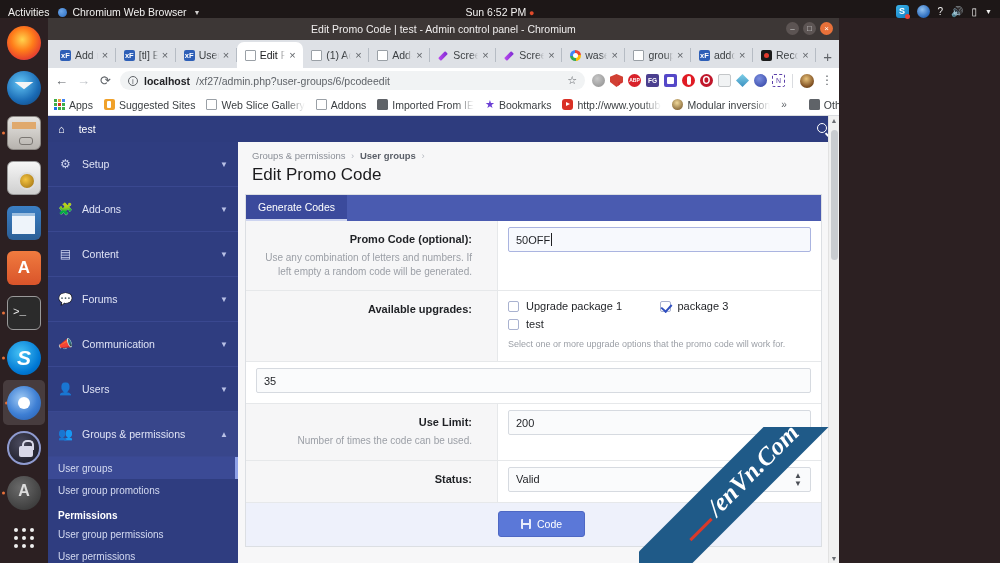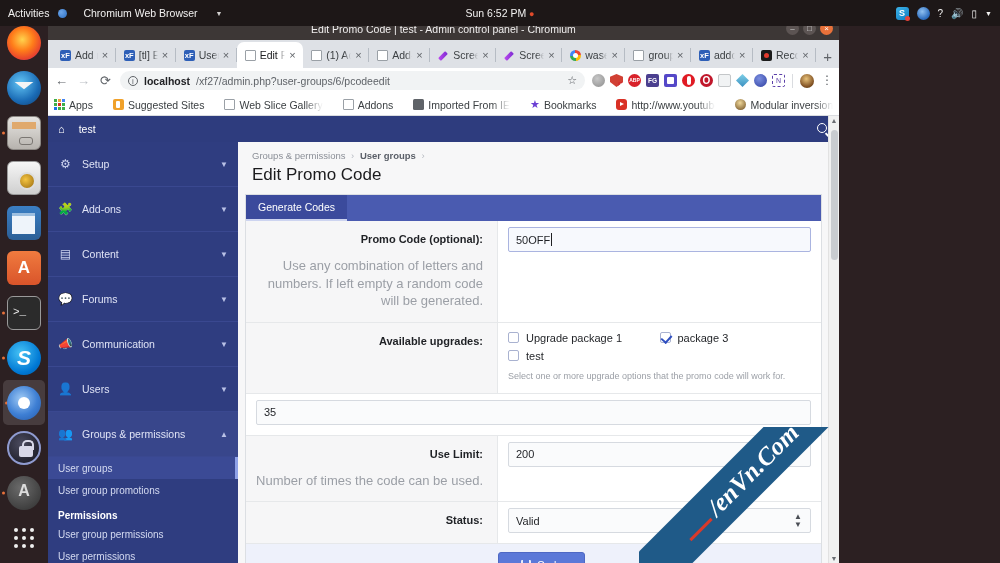--- a/index.html
+++ b/index.html
@@ -5,26 +5,26 @@
   * { box-sizing: border-box; margin: 0; padding: 0; }
   html, body {
     width: 1000px; height: 563px;
     font-family: "Liberation Sans", sans-serif;
     overflow: hidden; background: #2c2022;
   }
   body { position: relative; }
 
   
   #gnome-topbar {
-    position: absolute; top: 0; left: 0; width: 1000px; height: 26px;
+    position: absolute; top: 0; left: 0; width: 1000px; height: 18px;
     background: #1d1717; color: #f2f1f0; font-size: 10.5px;
-    display: flex; align-items: center; z-index: 50;
+    display: flex; align-items: flex-end; z-index: 50;
   }
   .gn-act { padding: 0 9px 0 8px; }
-  .gn-app { display: flex; align-items: center; gap: 16px; }
+  .gn-app { display: flex; align-items: center; gap: 5px; }
   .gn-appdot {
     width: 9px; height: 9px; border-radius: 50%;
     background: radial-gradient(circle at 35% 35%, #6ea6e8, #2a6ec4);
     display:inline-block;
   }
   .gn-caret { font-size: 7px; opacity: .85; margin-left: 2px;}
   .gn-clock {
     position: absolute; left: 0; right: 0; text-align: center;
     font-size: 10.5px; pointer-events: none;
   }
@@ -183,21 +183,21 @@
   .e10 { background: radial-gradient(circle at 40% 35%,#7b8fe0,#2f3fa0); border-radius: 50%; }
   .e11 { border: 1px dashed #5b3fa8; color: #5b3fa8; font-size: 7px; text-align: center; line-height: 12px; }
   .tb-sep { width: 1px; height: 14px; background: #dadce0; }
   .avatar-ico { width: 14px; height: 14px; border-radius: 50%;
      background: radial-gradient(circle at 45% 35%,#e8c27a,#7a4a1e 70%,#3a5a22); }
   .kebab { color: #5f6368; font-size: 12px; letter-spacing: 0; line-height: 5px; }
 
   
   #bookmarks {
     height: 22px; background: #fff; display: flex; align-items: center;
-    gap: 20px; padding: 0 6px; font-size: 10.5px; color: #3c4043;
+    gap: 11px; padding: 0 6px; font-size: 10.5px; color: #3c4043;
     border-bottom: 1px solid #dadce0;
   }
   .bm { display: flex; align-items: center; gap: 4px; white-space: nowrap; }
   .bm-ico { width: 11px; height: 11px; flex: 0 0 11px; }
   .bm-apps { display:grid; grid-template-columns:repeat(3,2.5px); grid-template-rows:repeat(3,2.5px);
      gap:1.5px; }
   .bm-apps i { background:#3fae49; width:2.5px;height:2.5px;display:block; }
   .bm-apps i:nth-child(2){background:#e8a33d}.bm-apps i:nth-child(3){background:#4285f4}
   .bm-apps i:nth-child(5){background:#d93025}.bm-apps i:nth-child(7){background:#1a73e8}
   .bm-sugg { background:#f0a12a; border-radius:2px; position:relative;}
@@ -260,24 +260,24 @@
   #breadcrumb .sep { color: #b5b9c0; margin: 0 3px; }
   #page-title { font-size: 17px; color: #1b1b1d; padding: 4px 0 10px 14px; font-weight: normal; }
 
   .block { margin: 0 18px 0 8px; background: #fff;
      box-shadow: 0 0 0 1px #dcdfe3; }
   .block-tabs { background: #4a5bb0; height: 26px; display: flex; align-items: stretch; }
   .block-tab { padding: 0 12px; display: flex; align-items: center; font-size: 10.5px;
      color: #fff; background: #3b4a9c; border-bottom: 2px solid #cdd4f0; }
 
   .frow { display: flex; border-bottom: 1px solid #e6e8ea; background: #f6f6f7; }
-  .fcol-l { width: 252px; flex: 0 0 252px; text-align: right; padding: 12px 14px 12px 10px;
+  .fcol-l { width: 252px; flex: 0 0 252px; text-align: right; padding: 12px 25px 12px 10px;
      border-right: 1px solid #e6e8ea; }
   .flabel { font-size: 11px; color: #1f2125; font-weight: bold; }
-  .fhint { font-size: 13px; color: #9b9fa6; margin-top: 12px; line-height: 1.35; }
+  .fhint { font-size: 10px; color: #9b9fa6; margin-top: 6px; line-height: 1.35; }
   .fcol-r { flex: 1; padding: 6px 10px 10px 10px; background: #fff; }
 
   .tinput {
     width: 100%; height: 25px; border: 1px solid #d6dae0; background: #fafbfc;
     font-size: 11px; color: #1f2125; padding: 0 7px; border-radius: 2px;
     display: flex; align-items: center; position: relative;
   }
   .tinput.focused { border-color: #aab4e0; background: #f7f9fd; }
   .caret { display: inline-block; width: 1px; height: 13px; background: #202124;
      margin-left: 1px; }

